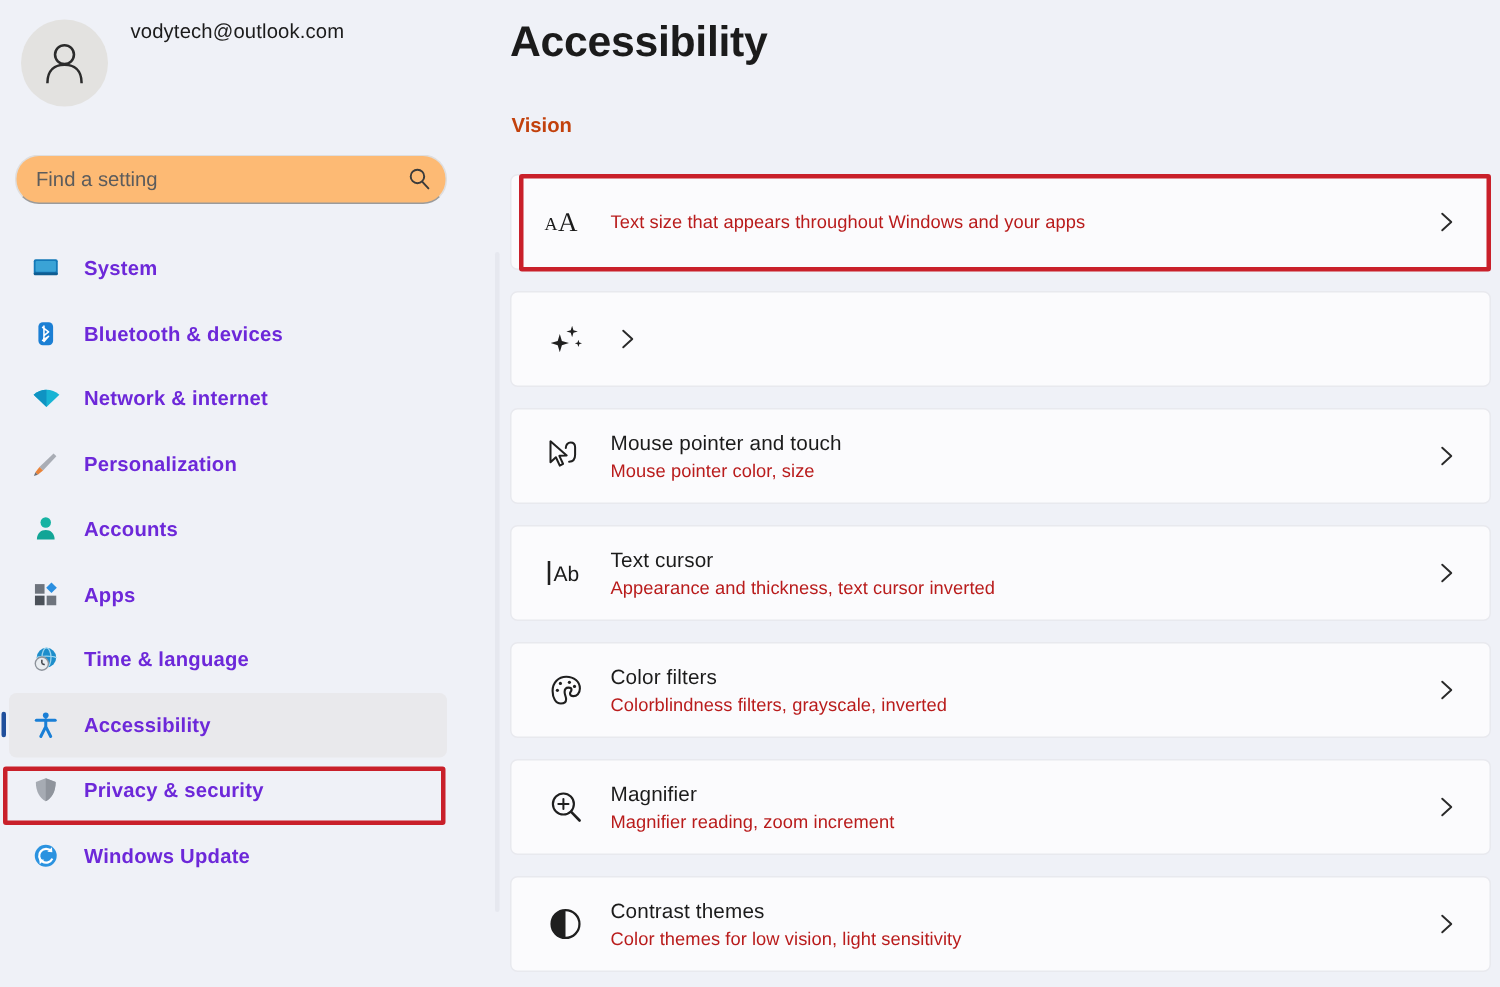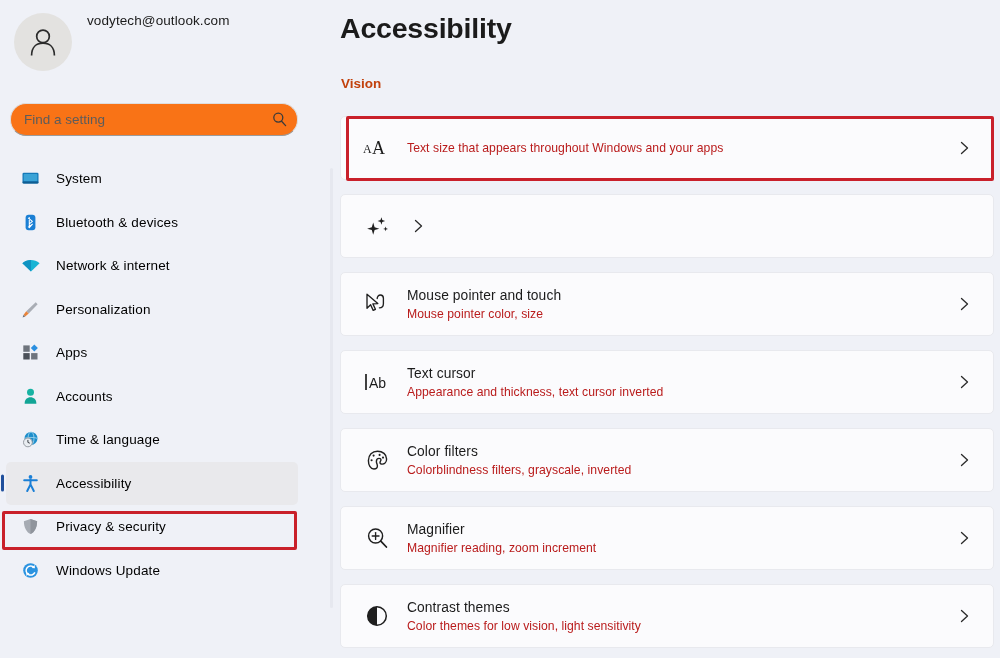--- a/index.html
+++ b/index.html
@@ -55,21 +55,21 @@
     letter-spacing: 0.1px;
     white-space: nowrap;
   }
 
   .search-wrap {
     position: absolute;
     left: 10px;
     top: 103px;
     width: 288px;
     height: 33px;
-    background: #f97316;
+    background: #fdba74;
     border: 1px solid #dededf;
     border-bottom: 1px solid #9b9b9b;
     border-radius: 16px;
     display: flex;
     align-items: center;
     padding: 0 9px 0 13px;
   }
 
   .search-input {
     flex: 1 1 auto;
@@ -122,23 +122,24 @@
     flex: 0 0 21px;
     width: 21px;
     height: 21px;
     display: flex;
     align-items: center;
     justify-content: center;
   }
 
   .nav-label {
     font-size: 13.5px;
-    color: #000000;
+    color: #6d28d9;
     letter-spacing: 0.15px;
     white-space: nowrap;
+    font-weight: bold;
   }
 
   .sb-track {
     position: absolute;
     right: 1px;
     top: 168px;
     width: 3px;
     height: 440px;
     border-radius: 2px;
     background: #e6e8ef;
@@ -306,37 +307,37 @@
             <path d="M5.3 11.3 L7.7 13.6 L4.2 16.5 L2.6 14.8 Z" fill="#e8833a"></path>
             <path d="M2.6 14.8 L4.2 16.5 L1.6 17.4 Z" fill="#6c6f76"></path>
           </svg>
         </span>
         <span class="nav-label">Personalization</span>
       </div>
 
       <div class="nav-item">
         <span class="nav-icon">
           <svg width="19" height="19" viewBox="0 0 19 19">
+            <circle cx="9.5" cy="5.3" r="3.5" fill="#17b3a3"></circle>
+            <path d="M3.6 16.7 C3.6 12.4 6.3 10.3 9.5 10.3 C12.7 10.3 15.4 12.4 15.4 16.7 Z" fill="#12a596"></path>
+          </svg>
+        </span>
+        <span class="nav-label">Accounts</span>
+      </div>
+
+      <div class="nav-item">
+        <span class="nav-icon">
+          <svg width="19" height="19" viewBox="0 0 19 19">
             <rect x="2.3" y="2.4" width="6.4" height="6.4" fill="#6e747d"></rect>
             <rect x="2.3" y="10.1" width="6.4" height="6.4" fill="#4b5159"></rect>
             <rect x="10.1" y="10.1" width="6.4" height="6.4" fill="#6e747d"></rect>
             <path d="M13.3 1.4 L16.9 4.9 L13.3 8.4 L9.8 4.9 Z" fill="#2b8fe0"></path>
           </svg>
         </span>
         <span class="nav-label">Apps</span>
-      </div>
-
-      <div class="nav-item">
-        <span class="nav-icon">
-          <svg width="19" height="19" viewBox="0 0 19 19">
-            <circle cx="9.5" cy="5.3" r="3.5" fill="#17b3a3"></circle>
-            <path d="M3.6 16.7 C3.6 12.4 6.3 10.3 9.5 10.3 C12.7 10.3 15.4 12.4 15.4 16.7 Z" fill="#12a596"></path>
-          </svg>
-        </span>
-        <span class="nav-label">Accounts</span>
       </div>
 
       <div class="nav-item">
         <span class="nav-icon">
           <svg width="19" height="19" viewBox="0 0 19 19">
             <circle cx="10" cy="8.4" r="6.5" fill="#1d8ecb"></circle>
             <path d="M3.6 8.4 C6 7.1 13.9 7.1 16.4 8.4" stroke="#9fd6ef" stroke-width="0.85" fill="none"></path>
             <ellipse cx="10" cy="8.4" rx="3" ry="6.5" stroke="#9fd6ef" stroke-width="0.85" fill="none"></ellipse>
             <circle cx="6.9" cy="12.4" r="4.4" fill="#e9edf1" stroke="#8d939b" stroke-width="0.9"></circle>
             <line x1="6.9" y1="12.4" x2="6.9" y2="9.9" stroke="#3c4148" stroke-width="1"></line>

